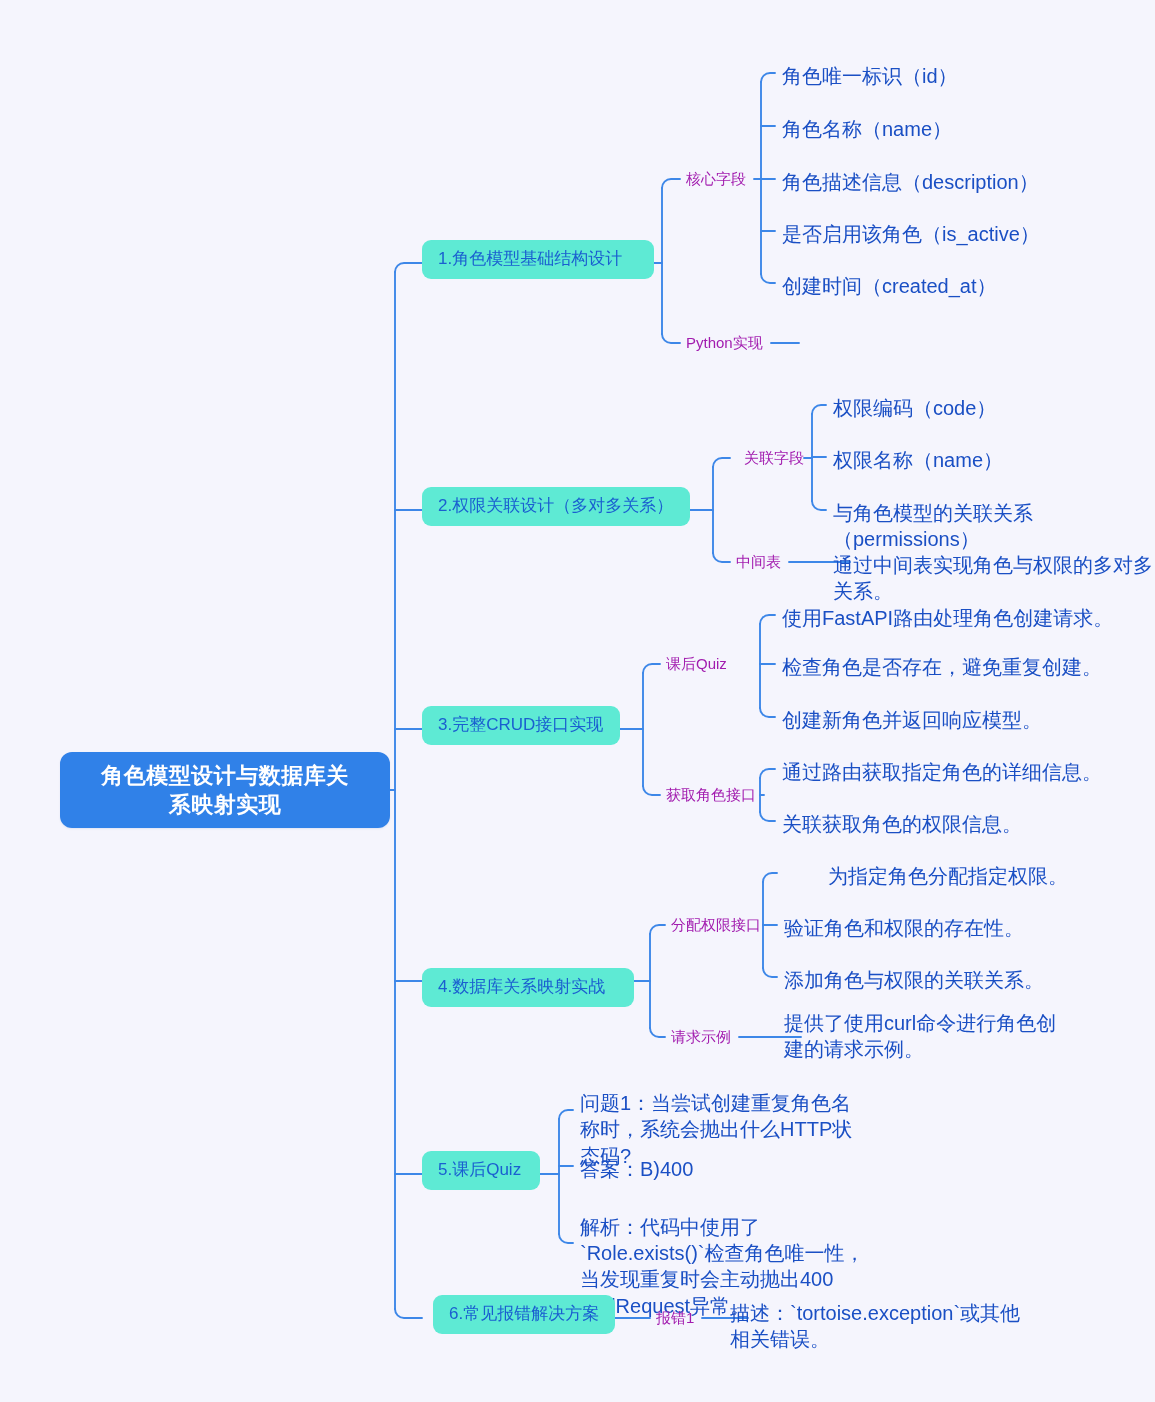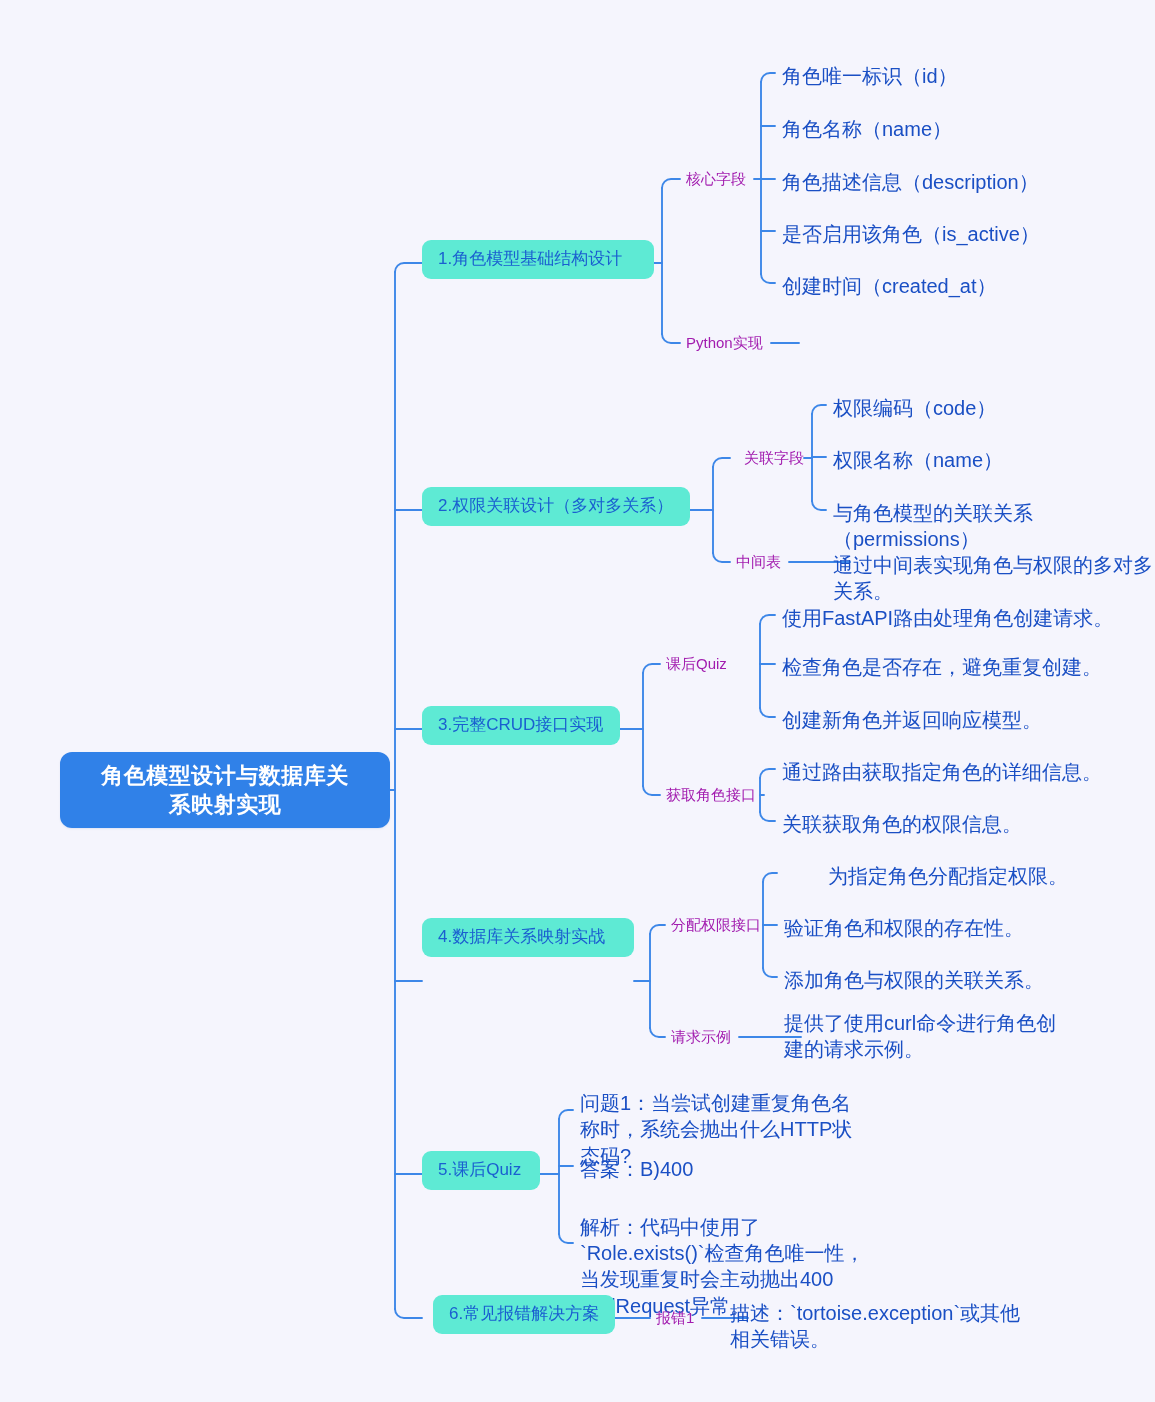--- a/index.html
+++ b/index.html
@@ -162,21 +162,21 @@
     <div class="node lvl1" style="left: 422px; top: 706px; min-width: 198px;">
       <span>3.完整CRUD接口实现</span>
     </div>
     <div class="node lvl2" style="left: 666px; top: 654px;">课后Quiz</div>
     <div class="node lvl3" style="left: 782px; top: 605px;">使用FastAPI路由处理角色创建请求。</div>
     <div class="node lvl3" style="left: 782px; top: 654px;">检查角色是否存在，避免重复创建。</div>
     <div class="node lvl3" style="left: 782px; top: 707px;">创建新角色并返回响应模型。</div>
     <div class="node lvl2" style="left: 666px; top: 785px;">获取角色接口</div>
     <div class="node lvl3" style="left: 782px; top: 759px;">通过路由获取指定角色的详细信息。</div>
     <div class="node lvl3" style="left: 782px; top: 811px;">关联获取角色的权限信息。</div>
-    <div class="node lvl1" style="left: 422px; top: 918px; min-width: 212px;">
+    <div class="node lvl1" style="left: 422px; top: 968px; min-width: 212px;">
       <span>4.数据库关系映射实战</span>
     </div>
     <div class="node lvl2" style="left: 671px; top: 915px;">分配权限接口</div>
     <div class="node lvl3" style="left: 828px; top: 863px;">为指定角色分配指定权限。</div>
     <div class="node lvl3" style="left: 784px; top: 915px;">验证角色和权限的存在性。</div>
     <div class="node lvl3" style="left: 784px; top: 967px;">添加角色与权限的关联关系。</div>
     <div class="node lvl2" style="left: 671px; top: 1027px;">请求示例</div>
     <div class="node lvl3 wrap" style="left: 784px; width: 290px; top: 1010px;">提供了使用curl命令进行角色创建的请求示例。</div>
     <div class="node lvl1" style="left: 422px; top: 1151px; min-width: 118px;">
       <span>5.课后Quiz</span>

